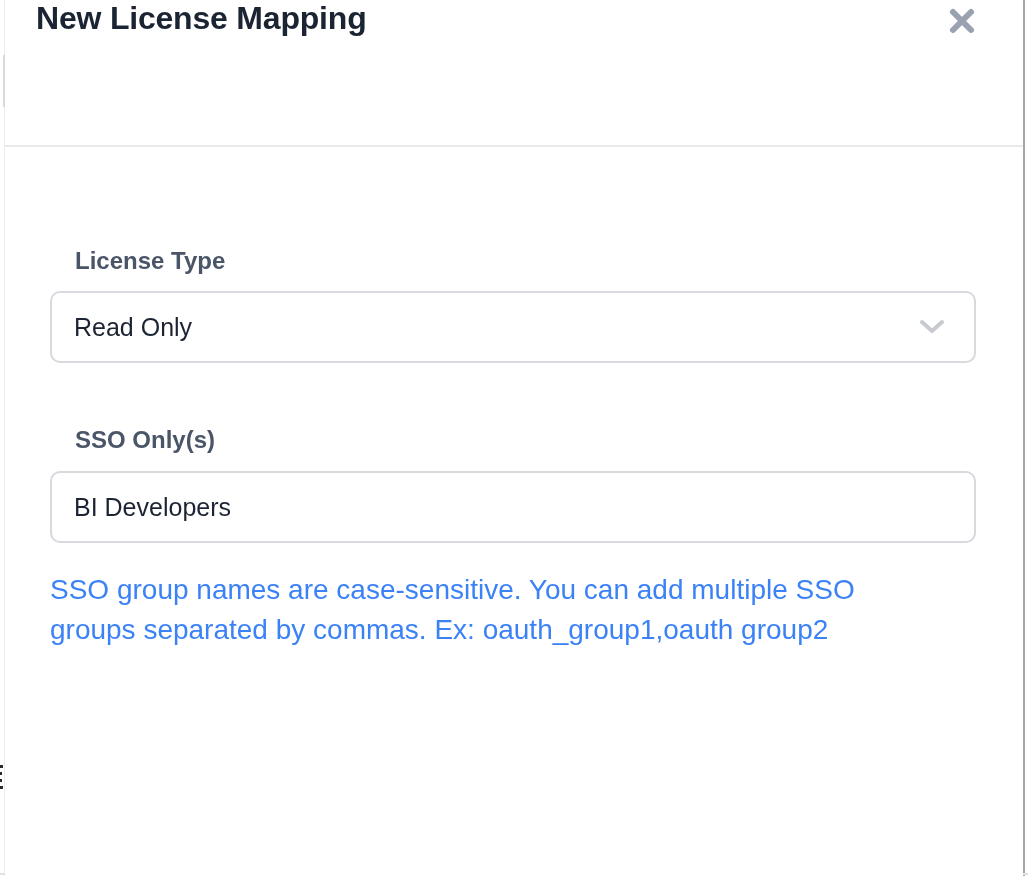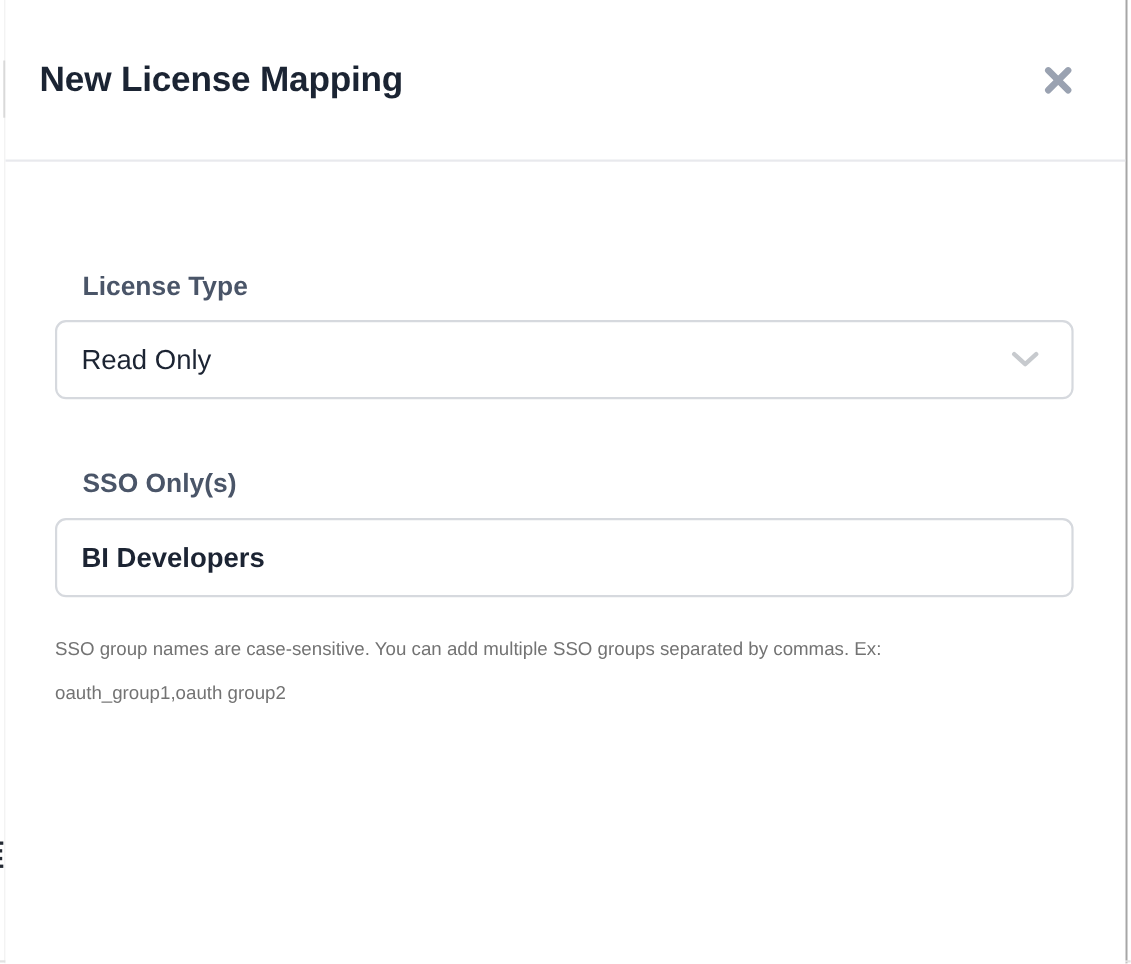--- a/index.html
+++ b/index.html
@@ -57,21 +57,21 @@
   
   .modal {
     position: absolute;
     left: 5px; top: 0;
     width: 1018px; height: 876px;
     background: #ffffff;
   }
   .modal-header {
     height: 147px;
     display: flex;
-    align-items: center;
+    align-items: flex-start;
     justify-content: space-between;
     padding: 0 40px 0 31px;
     border-bottom: 2px solid #e8e9ed;
   }
   .modal-title {
     font-size: 32px;
     font-weight: bold;
     color: #1b2433;
     letter-spacing: -0.2px;
   }
@@ -121,34 +121,33 @@
     padding: 0 28px 0 22px;
     justify-content: space-between;
     cursor: pointer;
     gap: 32px;
   }
   .text-input {
     margin-top: 19px;
     padding: 0 22px;
     font-family: "Liberation Sans", "DejaVu Sans", sans-serif;
     outline: none;
-    font-weight: bold;
   }
   .select-value {
     font-size: 25px;
     color: #1c2433;
   }
   .chevron svg { display: block; }
 
   .helper-text {
     margin-top: 27px;
     max-width: 882px;
-    font-size: 17px;
+    font-size: 28px;
     line-height: 40px;
-    color: #737373;
+    color: #3b82f6;
   }
 </style>
 </head>
 <body>
 
 <div class="viewport">
 
   <div class="left-edge-line"></div>
   <div class="left-edge-line-dark"></div>
   <div class="right-edge-line"></div>

